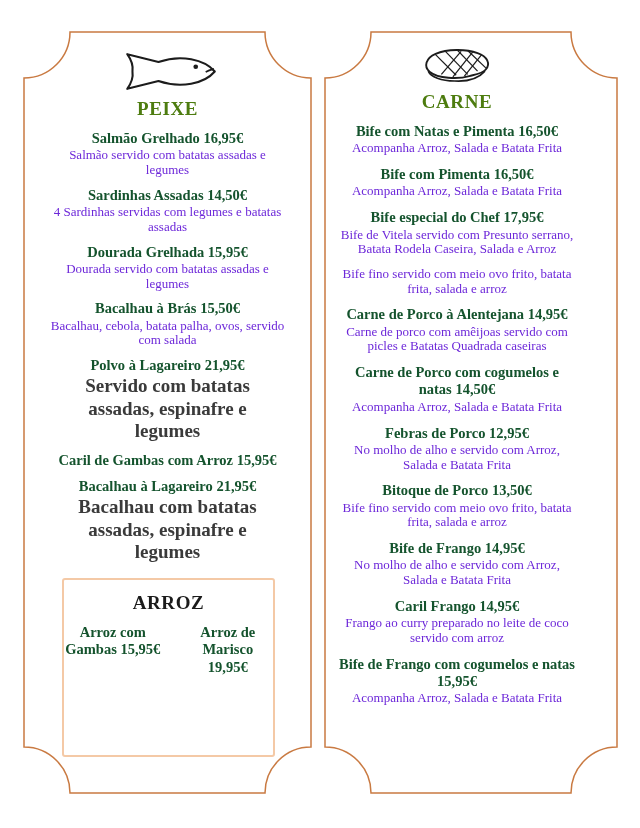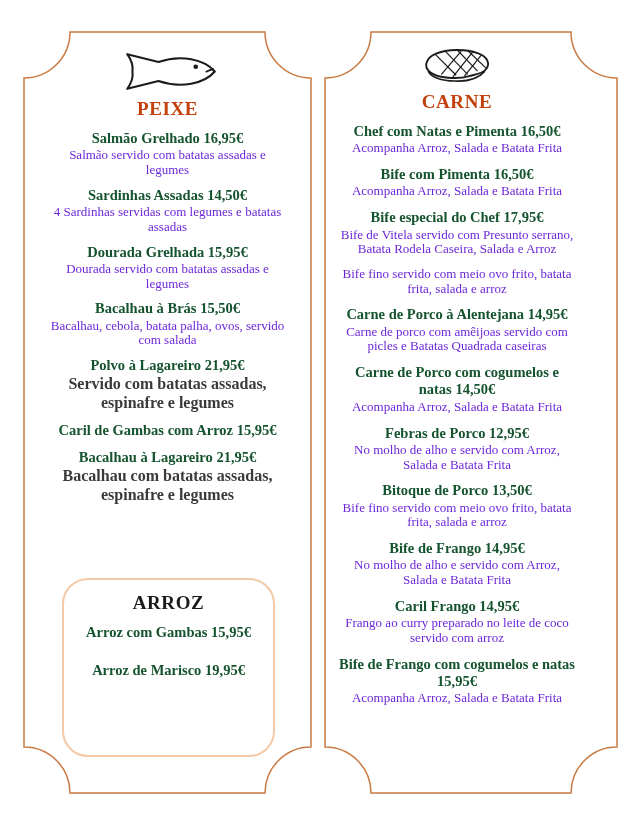--- a/index.html
+++ b/index.html
@@ -10,38 +10,38 @@
   }
   .page{position:relative;width:640px;height:828px;overflow:hidden;background:#ffffff;}
   .frame{position:absolute;top:32px;}
   .frame-left{left:24px;width:287px;height:761px;}
   .frame-right{left:325px;width:264px;height:761px;}
   .frame-border{position:absolute;left:-2px;top:-2px;pointer-events:none;}
   .content{position:relative;text-align:center;padding:0 14px;}
   .icon-wrap{margin-top:15px;height:48px;display:flex;align-items:center;justify-content:center;}
   .icon-wrap.meat{margin-top:14px;height:42px;}
   .section-title{
-    font-size:19px;font-weight:700;color:#c2410c;
+    font-size:19px;font-weight:700;color:#4d7c0f;
     margin:3px 0 10px;letter-spacing:.6px;line-height:22px;
   }
   .item{margin-bottom:10px;}
   .pitem{margin-bottom:9px;}
   .name{font-size:14.5px;font-weight:700;color:#14532d;margin:0 0 1px;line-height:1.2;}
   .price{white-space:nowrap;}
   .desc{font-size:13px;color:#6d28d9;margin:0 auto;line-height:1.13;max-width:235px;}
   .frame-right .desc{max-width:232px;}
   .frame-right .desc.wide{max-width:262px;}
-  .desc.dark{color:#3a3a3a;font-weight:700;font-size:16px;line-height:1.18;max-width:225px;}
+  .desc.dark{color:#3a3a3a;font-weight:700;font-size:19px;line-height:1.18;max-width:225px;}
   .arroz-box{
     position:absolute;left:38px;top:546px;width:209px;height:163px;
-    border:2px solid #f4c9a6;border-radius:26px;text-align:center;
+    border:2px solid #f4c9a6;border-radius:3px;text-align:center;
     padding-top:12px;box-sizing:content-box;
   }
   .arroz-title{font-size:19px;font-weight:700;color:#1b1b1b;margin:0 0 10px;letter-spacing:.6px;line-height:22px;}
-  .arroz-items{display:flex;flex-direction:column;gap:21px;}
+  .arroz-items{display:flex;flex-direction:row;gap:21px;}
   .arroz-items .name{margin:0;}
   svg{display:block;}
 </style>
 </head>
 <body>
 
 <div class="page">
 
   <section class="frame frame-left">
     <svg class="frame-border" width="291" height="765" viewBox="-2 -2 291 765">
@@ -120,21 +120,21 @@
               <path d="M54 35 L75 9"></path>
           </g>
           <path d="M12 30 C4 24 7 13 19 8 C33 2 56 2 70 7 C82 11 86 20 80 27 C76 32 68 33 60 35 C46 39 22 38 12 30 Z" fill="none" stroke="#1c1c1c" stroke-width="2.3" stroke-linejoin="round"></path>
           <path d="M10 29 C13 36 26 41 42 41 C58 42 71 38 79 29" fill="none" stroke="#1c1c1c" stroke-width="2"></path>
         </svg>
       </div>
 
       <h2 class="section-title">CARNE</h2>
 
       <div class="item">
-        <p class="name"><span>Chef com Natas e Pimenta</span> <span class="price">16,50€</span></p>
+        <p class="name"><span>Bife com Natas e Pimenta</span> <span class="price">16,50€</span></p>
         <p class="desc">Acompanha Arroz, Salada e Batata Frita</p>
       </div>
       <div class="item">
         <p class="name"><span>Bife com Pimenta</span> <span class="price">16,50€</span></p>
         <p class="desc">Acompanha Arroz, Salada e Batata Frita</p>
       </div>
       <div class="item">
         <p class="name"><span>Bife especial do Chef</span> <span class="price">17,95€</span></p>
         <p class="desc wide">Bife de Vitela servido com Presunto serrano, Batata Rodela Caseira, Salada e Arroz</p>
       </div>

